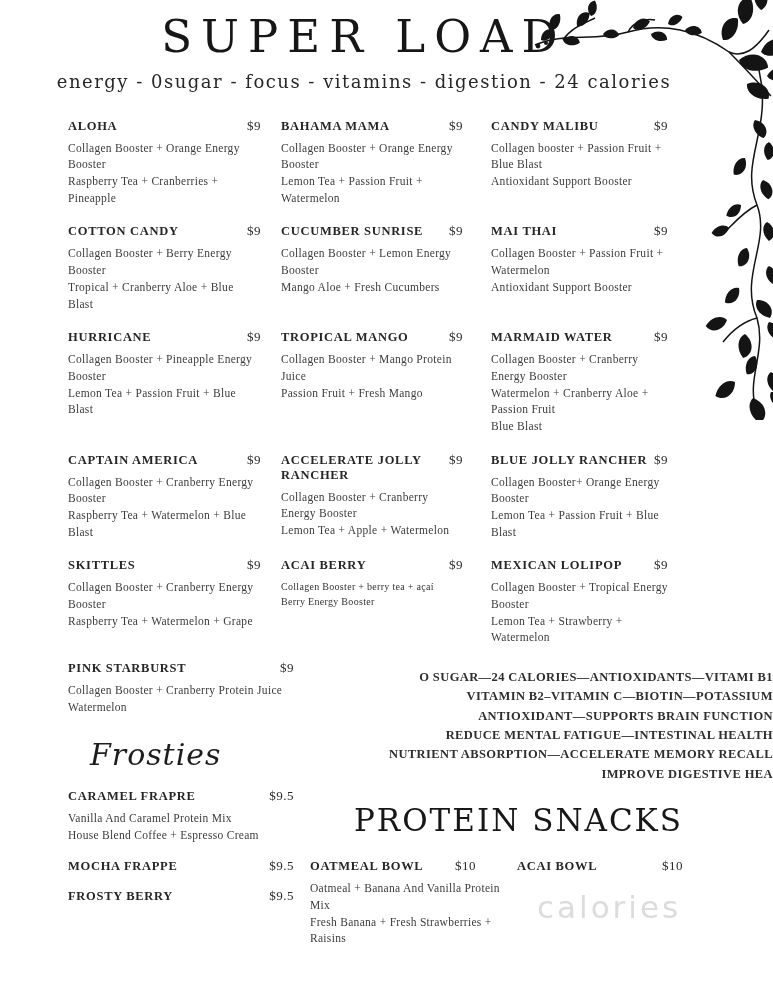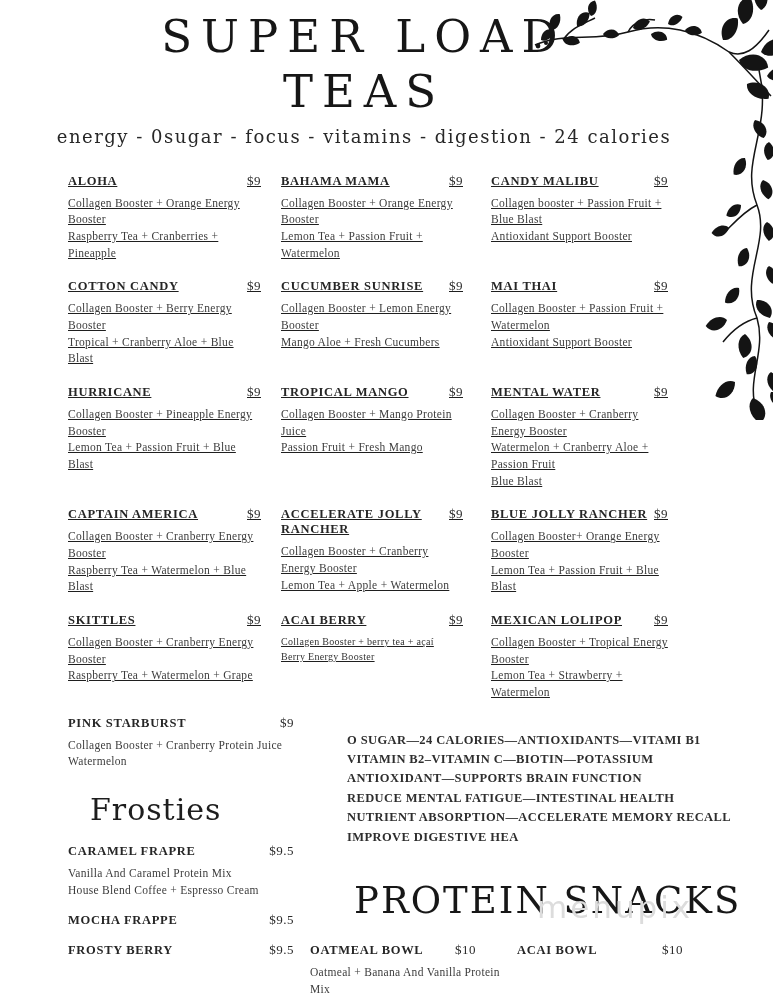--- a/index.html
+++ b/index.html
@@ -27,42 +27,42 @@
     font-family:"Liberation Serif", serif;
   }
   .item-price{font-size:13px;color:#2b2b2b;letter-spacing:0.5px;}
   .item-desc{
     margin-top:6px;font-size:11.5px;line-height:1.45;color:#3c3c3c;letter-spacing:0.3px;
   }
   .desc-large .item-desc{font-size:10px;line-height:1.5;color:#333;}
   
   .tea-grid{
     margin:26px 0 0 68px;width:620px;position:relative;z-index:2;
-    display:grid;grid-template-columns:213px 210px 197px;row-gap:17px;text-decoration:underline;
+    display:grid;grid-template-columns:213px 210px 197px;row-gap:17px;
   }
   .tea-grid .menu-item{padding-right:20px;}
   .tea-grid .menu-item:nth-child(3n+2){padding-right:28px;}
   
   .bottom{display:flex;margin:14px 0 0 68px;position:relative;z-index:2;}
   .left-col{width:242px;flex:0 0 242px;}
   .left-col .menu-item{padding-right:16px;}
   .script-heading{
     font-family:"DejaVu Serif", serif;font-size:30px;color:#1d1d1d;
-    letter-spacing:1px;margin:22px 0 16px 22px;font-weight:400;
+    letter-spacing:1px;margin:22px 0 16px 22px;font-weight:400;font-style:italic;
   }
   .frosties-list .menu-item{margin-bottom:14px;}
   .right-col{flex:1;}
-  .benefits{padding-left:37px;margin-top:16px;}
+  .benefits{padding-left:37px;margin-top:8px;text-align:right;}
   .benefit-line{
     font-family:"Liberation Serif", serif;font-weight:700;color:#2e2e2e;
     font-size:12.5px;letter-spacing:0.4px;line-height:1.55;
   }
   .protein-heading{
-    font-family:"DejaVu Serif", serif;font-size:37px;font-weight:400;
-    letter-spacing:2px;color:#171717;margin:32px 0 20px 44px;
+    font-family:"DejaVu Serif", serif;font-size:31px;font-weight:400;
+    letter-spacing:2px;color:#171717;margin:18px 0 20px 44px;
   }
   .snack-grid{display:grid;grid-template-columns:207px 1fr;row-gap:30px;}
   .snack-grid .item-head{width:166px;gap:14px;}
   
   .watermark{
     position:absolute;left:537px;top:889px;z-index:3;
     font-family:"DejaVu Sans", sans-serif;font-weight:400;
     font-size:31px;letter-spacing:3px;color:#dcdcdc;
   }
   
@@ -122,21 +122,20 @@
     <use href="#leaf" transform="translate(222,356) rotate(120) scale(1.0)"></use>
     <use href="#leaf" transform="translate(238,372) rotate(90) scale(0.95)"></use>
     <use href="#leaf" transform="translate(202,382) rotate(150) scale(1.2)"></use>
     <use href="#leaf" transform="translate(220,398) rotate(80) scale(1.3)"></use>
     <use href="#leaf" transform="translate(238,392) rotate(60) scale(1.0)"></use>
   </g>
 </svg>
 
 <div class="header">
   <div class="title-line">SUPER LOAD</div>
-  <div class="title-line second">TEAS</div>
   <div class="subtitle">energy - 0sugar - focus - vitamins - digestion - 24 calories</div>
 </div>
 
 <div class="tea-grid">
     <div class="menu-item">
       <div class="item-head">
         <span class="item-name">ALOHA</span>
         <span class="item-price">$9</span>
       </div>
       <div class="item-desc">Collagen Booster + Orange Energy Booster<br>Raspberry Tea + Cranberries + Pineapple</div>
@@ -185,21 +184,21 @@
     </div>
     <div class="menu-item">
       <div class="item-head">
         <span class="item-name">TROPICAL MANGO</span>
         <span class="item-price">$9</span>
       </div>
       <div class="item-desc">Collagen Booster + Mango Protein Juice<br>Passion Fruit + Fresh Mango</div>
     </div>
     <div class="menu-item">
       <div class="item-head">
-        <span class="item-name">MENTAL WATER</span>
+        <span class="item-name">MARMAID WATER</span>
         <span class="item-price">$9</span>
       </div>
       <div class="item-desc">Collagen Booster + Cranberry Energy Booster<br>Watermelon + Cranberry Aloe + Passion Fruit<br>Blue Blast</div>
     </div>
     <div class="menu-item">
       <div class="item-head">
         <span class="item-name">CAPTAIN AMERICA</span>
         <span class="item-price">$9</span>
       </div>
       <div class="item-desc">Collagen Booster + Cranberry Energy Booster<br>Raspberry Tea + Watermelon + Blue Blast</div>
@@ -296,13 +295,13 @@
         <div class="menu-item">
           <div class="item-head">
             <span class="item-name">ACAI BOWL</span>
             <span class="item-price">$10</span>
           </div>
         </div>
       </div>
   </div>
 </div>
 
-<div class="watermark">menupix</div>
+<div class="watermark">calories</div>
 
 </body></html>

